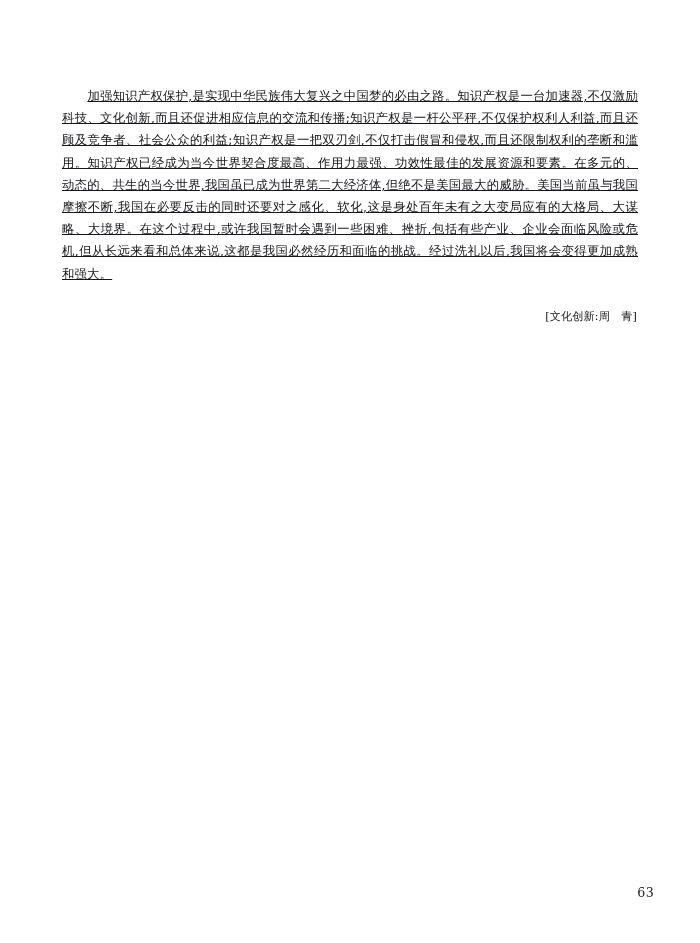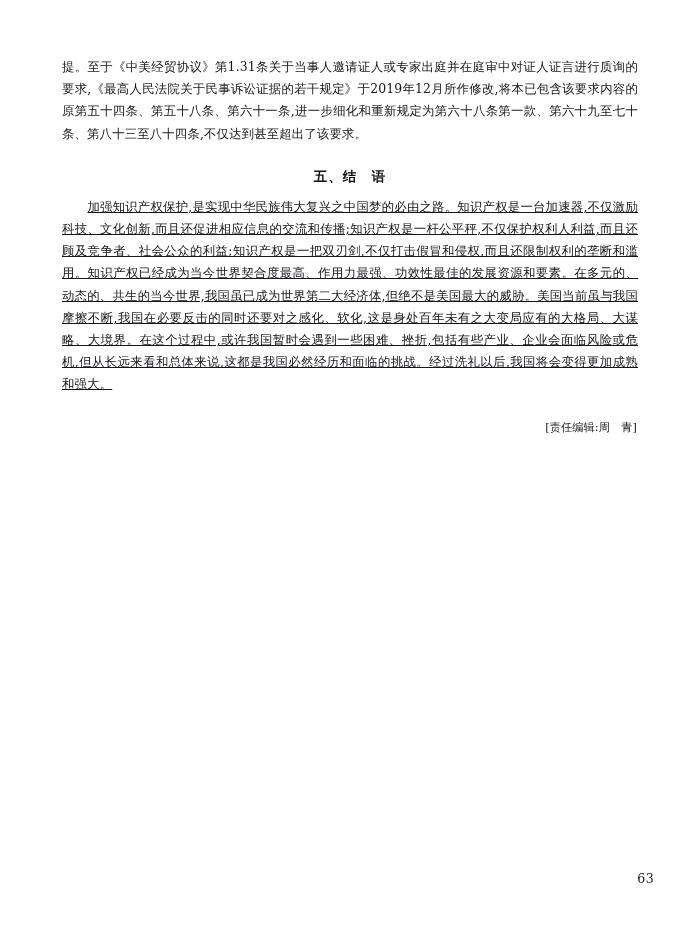--- a/index.html
+++ b/index.html
@@ -74,45 +74,43 @@
     line-height: 16px;
     letter-spacing: 0.1px;
     color: #1a1a1e;
     white-space: nowrap;
   }
 
   
   .folio {
     position: absolute;
     right: 46px;
-    bottom: 56px;
+    bottom: 42px;
     font-size: 12.6px;
     line-height: 16px;
     color: #1b1b1f;
     letter-spacing: 0.3px;
   }
 </style>
 </head>
 <body>
 
 <div class="page">
 
   <div class="col">
 
-    <p class="para continued">提。至于《中美经贸协议》第1.31条关于当事人邀请证人或专家出庭并在庭审中对证人证言进行质询的要求,《最高人民法院关于民事诉讼证据的若干规定》于2019年12月所作修改,将本已包含该要求内容的原第五十四条、第五十八条、第六十一条,进一步细化和重新规定为第六十八条第一款、第六十九至七十条、第八十三至八十四条,不仅达到甚至超出了该要求。</p>
 
     <div class="heading-gap-before"></div>
 
-    <h2 class="section-heading">五、结　语</h2>
 
     <div class="heading-gap-after"></div>
 
     <p class="para indent">加强知识产权保护,是实现中华民族伟大复兴之中国梦的必由之路。知识产权是一台加速器,不仅激励科技、文化创新,而且还促进相应信息的交流和传播;知识产权是一杆公平秤,不仅保护权利人利益,而且还顾及竞争者、社会公众的利益;知识产权是一把双刃剑,不仅打击假冒和侵权,而且还限制权利的垄断和滥用。知识产权已经成为当今世界契合度最高、作用力最强、功效性最佳的发展资源和要素。在多元的、动态的、共生的当今世界,我国虽已成为世界第二大经济体,但绝不是美国最大的威胁。美国当前虽与我国摩擦不断,我国在必要反击的同时还要对之感化、软化,这是身处百年未有之大变局应有的大格局、大谋略、大境界。在这个过程中,或许我国暂时会遇到一些困难、挫折,包括有些产业、企业会面临风险或危机,但从长远来看和总体来说,这都是我国必然经历和面临的挑战。经过洗礼以后,我国将会变得更加成熟和强大。</p>
 
     <div class="credit-wrap">
-      <span class="credit">[责任编辑:周　青]</span>
+      <span class="credit">[文化创新:周　青]</span>
     </div>
 
   </div>
 
   <div class="folio">63</div>
 
 </div>
 
 </body></html>

